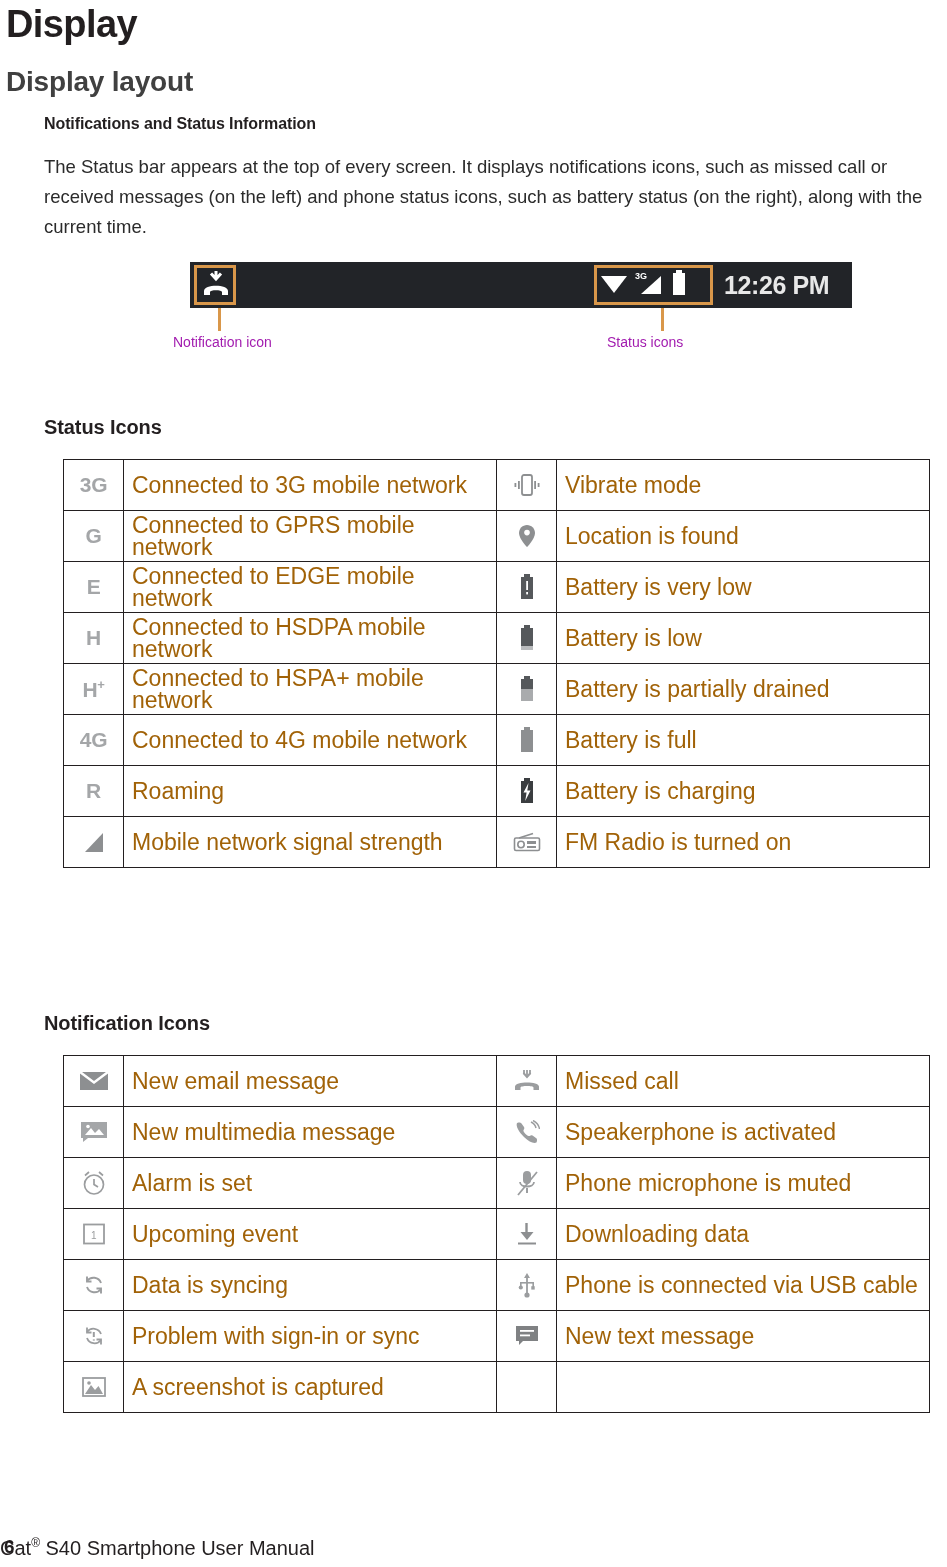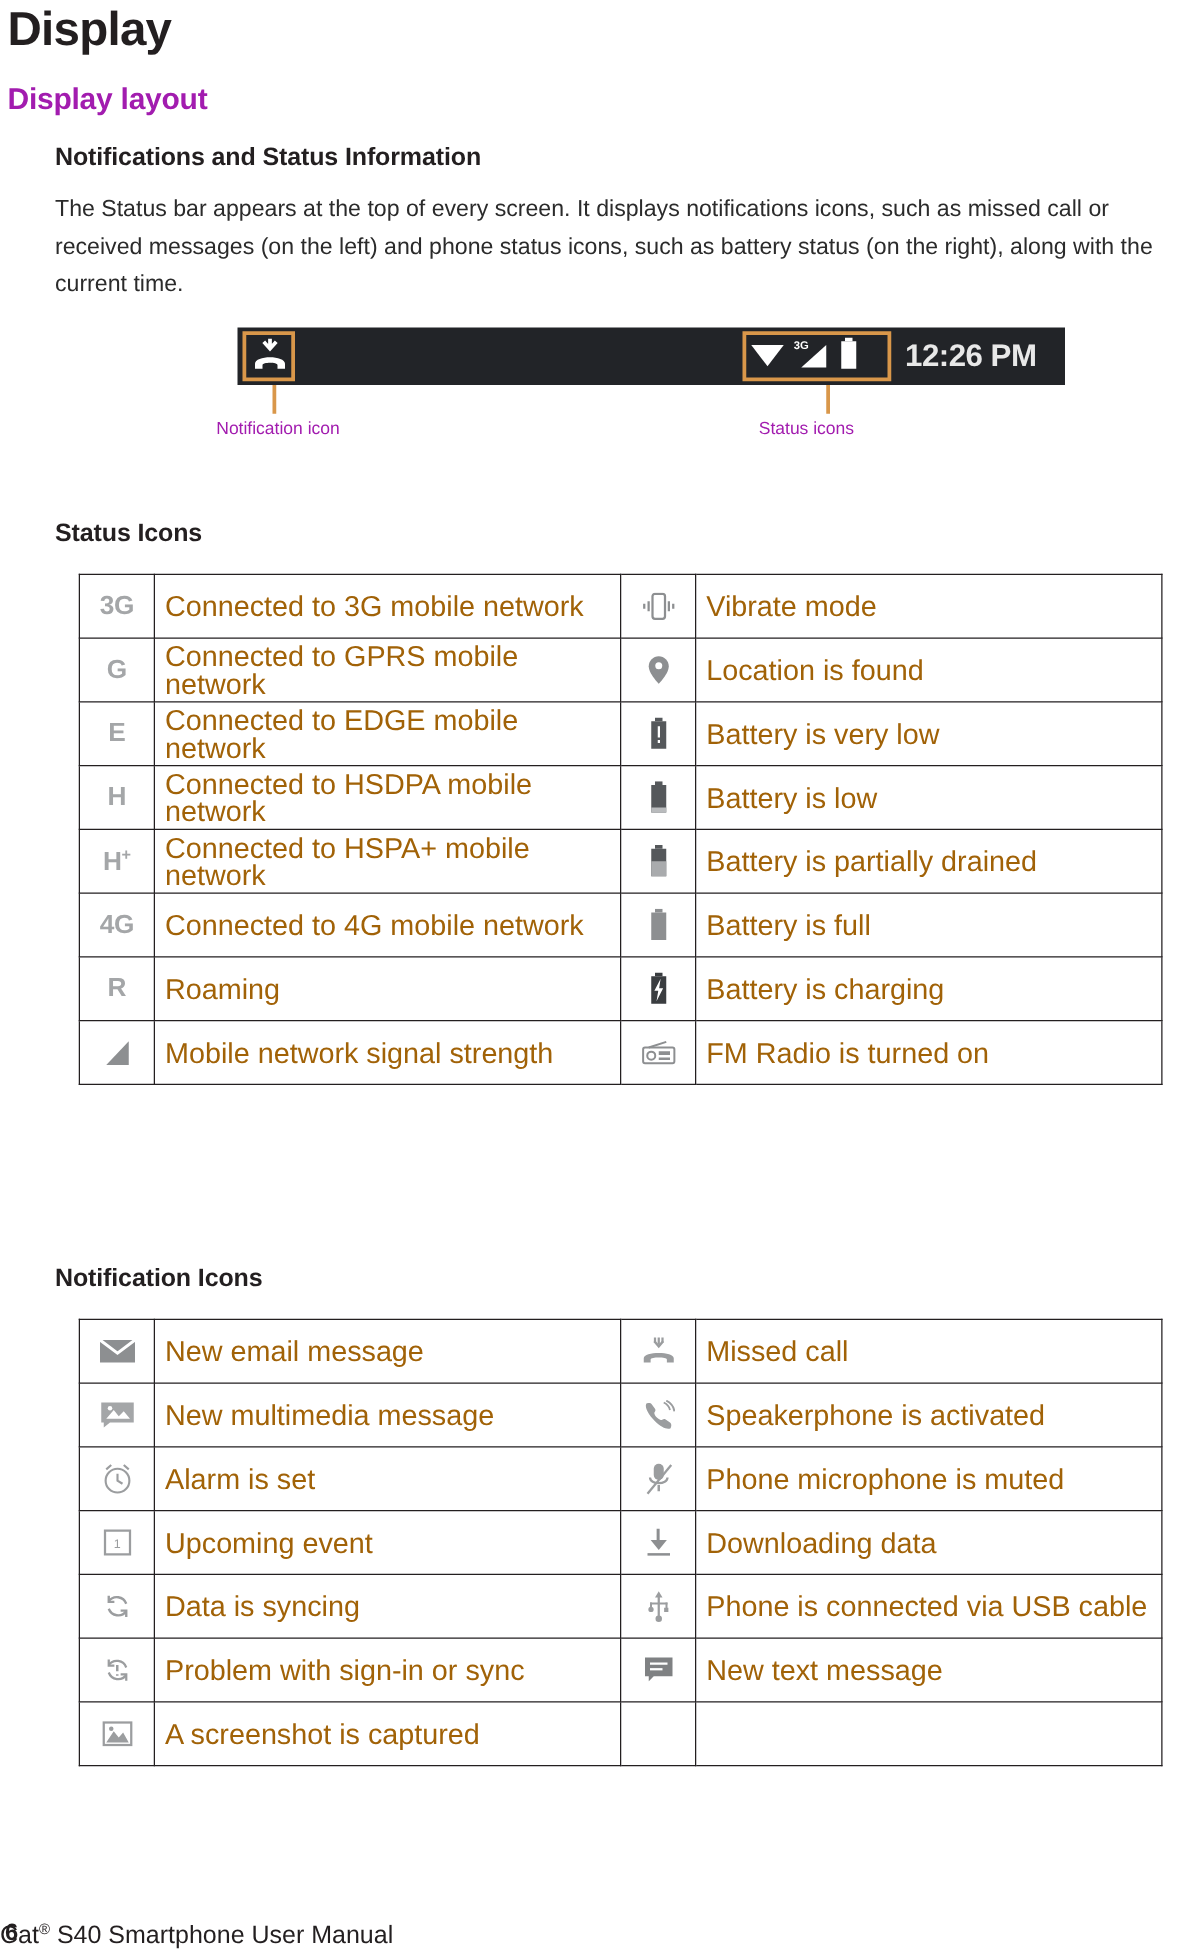--- a/index.html
+++ b/index.html
@@ -24,30 +24,30 @@
     font-size: 38px;
     font-weight: bold;
     letter-spacing: -0.6px;
     color: #231f20;
     line-height: 44px;
   }
   .h2 {
     position: absolute;
     left: 6px;
     top: 66px;
-    font-size: 24px;
+    font-size: 28px;
     font-weight: bold;
     letter-spacing: -0.2px;
-    color: #a21caf;
+    color: #404040;
   }
   .h3 {
     position: absolute;
     left: 44px;
     top: 115px;
-    font-size: 20px;
+    font-size: 16px;
     font-weight: bold;
     letter-spacing: -0.1px;
     color: #231f20;
   }
 
   
   .para {
     position: absolute;
     left: 44px;
     top: 152px;

